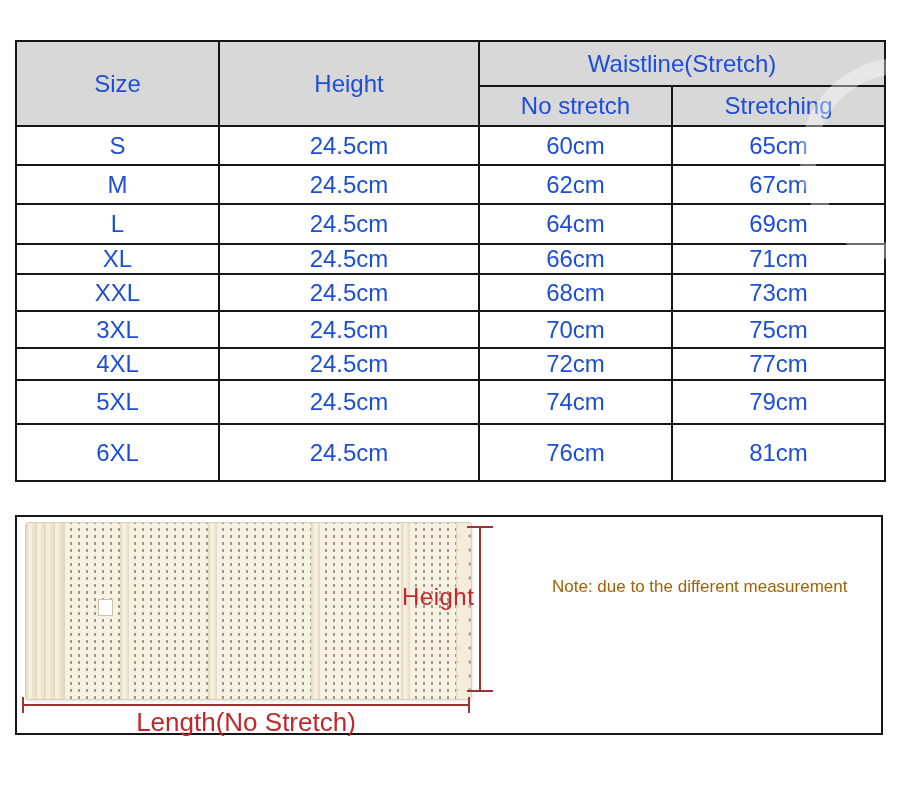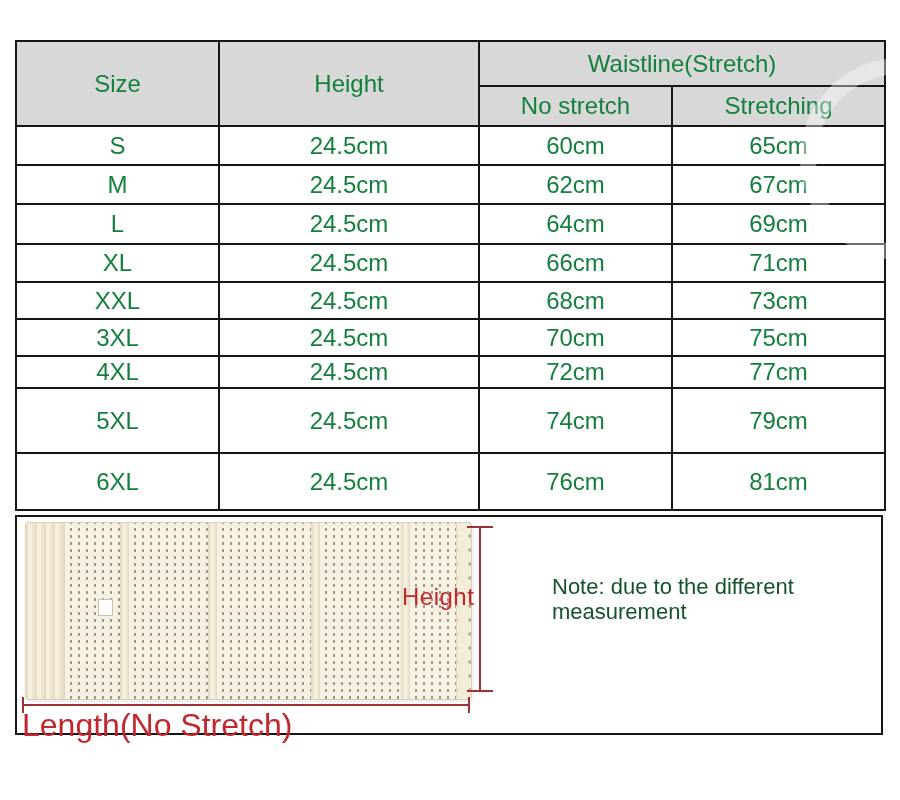--- a/index.html
+++ b/index.html
@@ -4,21 +4,21 @@
 <style>
   html,body{margin:0;padding:0;background:#ffffff;}
   .canvas{
     position:relative;width:900px;height:800px;background:#ffffff;
     overflow:hidden;font-family:"Liberation Sans",sans-serif;color:#141414;
   }
   
   table.size-table{
     position:absolute;left:15px;top:40px;width:868px;
     border-collapse:collapse;table-layout:fixed;
-    font-size:24px;color:#15803d;
+    font-size:24px;color:#1d4ed8;
   }
   table.size-table td,table.size-table th{
     border:2px solid #161616;text-align:center;vertical-align:middle;
     font-weight:normal;padding:0;overflow:hidden;white-space:nowrap;
   }
   table.size-table th{background:#d8d8d8;}
   td.size-cell,th.size-head{padding-right:58px;}
   
   .bottom-box{
     position:absolute;left:15px;top:515px;width:864px;height:216px;
@@ -67,26 +67,26 @@
   .v-tick-bottom{left:467px;top:690px;width:26px;height:2px;}
   .h-line{left:22px;top:704px;width:448px;height:2px;}
   .h-tick-left{left:22px;top:697px;width:2px;height:16px;}
   .h-tick-right{left:468px;top:697px;width:2px;height:16px;}
   
   .height-label{
     position:absolute;left:402px;top:583px;
     color:#c1272d;font-size:24px;letter-spacing:0.5px;
   }
   .length-label{
-    position:absolute;left:22px;top:707px;width:448px;text-align:left;
-    color:#c1272d;font-size:32px;
+    position:absolute;left:22px;top:707px;width:448px;text-align:center;
+    color:#c1272d;font-size:26px;
   }
   .note{
     position:absolute;left:552px;top:574px;width:330px;
-    color:#14532d;font-size:22px;line-height:25px;
+    color:#a16207;font-size:17px;line-height:25px;
   }
   
   .watermark{
     position:absolute;left:800px;top:58px;width:170px;height:170px;
     border-radius:50%;border:16px solid rgba(255,255,255,0.38);
     pointer-events:none;
   }
 </style>
 </head>
 <body>
@@ -121,21 +121,21 @@
         <td>24.5cm</td>
         <td>62cm</td>
         <td>67cm</td>
       </tr>
       <tr style="height:40px">
         <td class="size-cell">L</td>
         <td>24.5cm</td>
         <td>64cm</td>
         <td>69cm</td>
       </tr>
-      <tr style="height:38px">
+      <tr style="height:30px">
         <td class="size-cell">XL</td>
         <td>24.5cm</td>
         <td>66cm</td>
         <td>71cm</td>
       </tr>
       <tr style="height:37px">
         <td class="size-cell">XXL</td>
         <td>24.5cm</td>
         <td>68cm</td>
         <td>73cm</td>
@@ -145,21 +145,21 @@
         <td>24.5cm</td>
         <td>70cm</td>
         <td>75cm</td>
       </tr>
       <tr style="height:32px">
         <td class="size-cell">4XL</td>
         <td>24.5cm</td>
         <td>72cm</td>
         <td>77cm</td>
       </tr>
-      <tr style="height:65px">
+      <tr style="height:44px">
         <td class="size-cell">5XL</td>
         <td>24.5cm</td>
         <td>74cm</td>
         <td>79cm</td>
       </tr>
       <tr style="height:57px">
         <td class="size-cell">6XL</td>
         <td>24.5cm</td>
         <td>76cm</td>
         <td>81cm</td>

